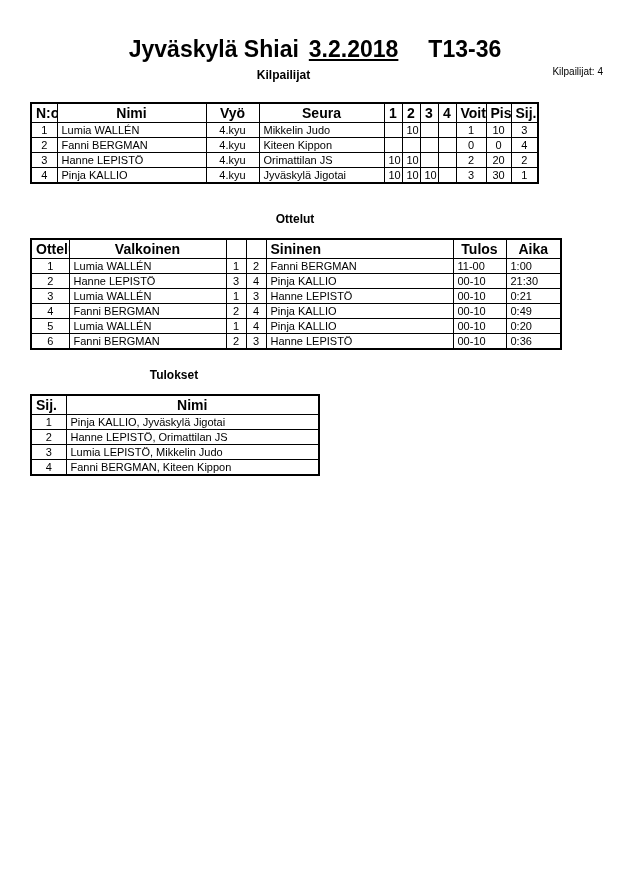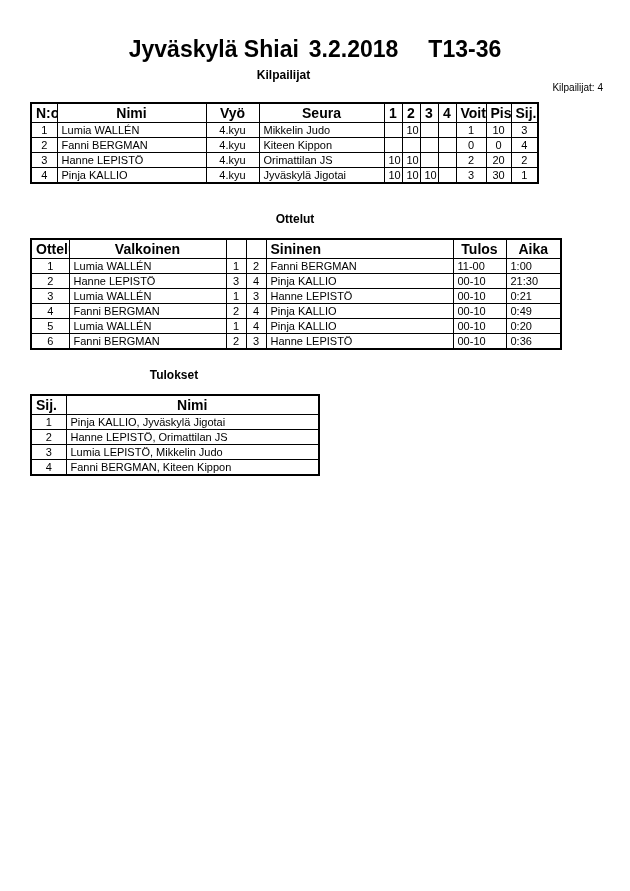--- a/index.html
+++ b/index.html
@@ -9,24 +9,24 @@
     background: #fff; color: #000;
     font-family: "Liberation Sans", sans-serif;
     position: relative;
     overflow: hidden;
   }
   .page-title {
     margin: 0; padding-top: 36px;
     text-align: center;
     font-size: 23px; font-weight: bold;
   }
-  .page-title .t-date { margin-left: 10px; }
+  .page-title .t-date { margin-left: 10px; text-decoration: underline; }
   .page-title .t-cat  { margin-left: 30px; }
   .count-label {
-    position: absolute; top: 82px; right: 27px;
+    position: absolute; top: 66px; right: 27px;
     font-size: 10px;
   }
   .sec-title {
     font-weight: bold; font-size: 12px;
     text-align: center; margin: 0;
   }
   #sec-kilpailijat { width: 507px; margin: 5px 0 20px 30px; }
   #sec-ottelut     { width: 530px; margin: 28px 0 12px 30px; }
   #sec-tulokset    { width: 288px; margin: 18px 0 12px 30px; }
   table {

